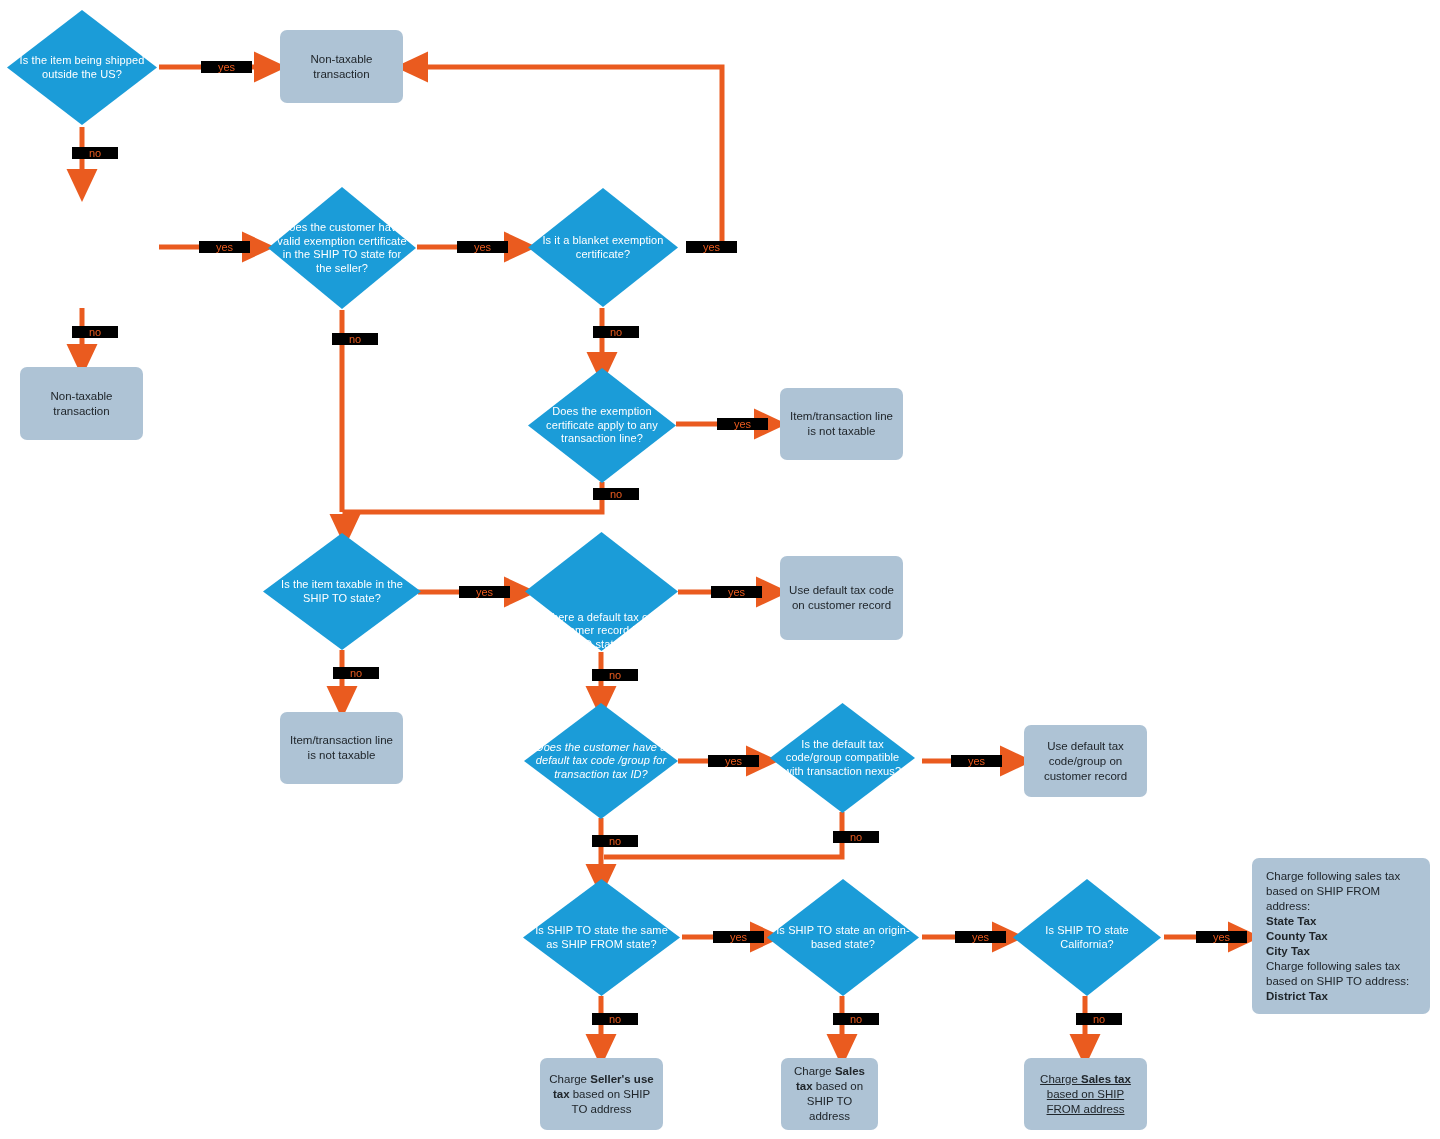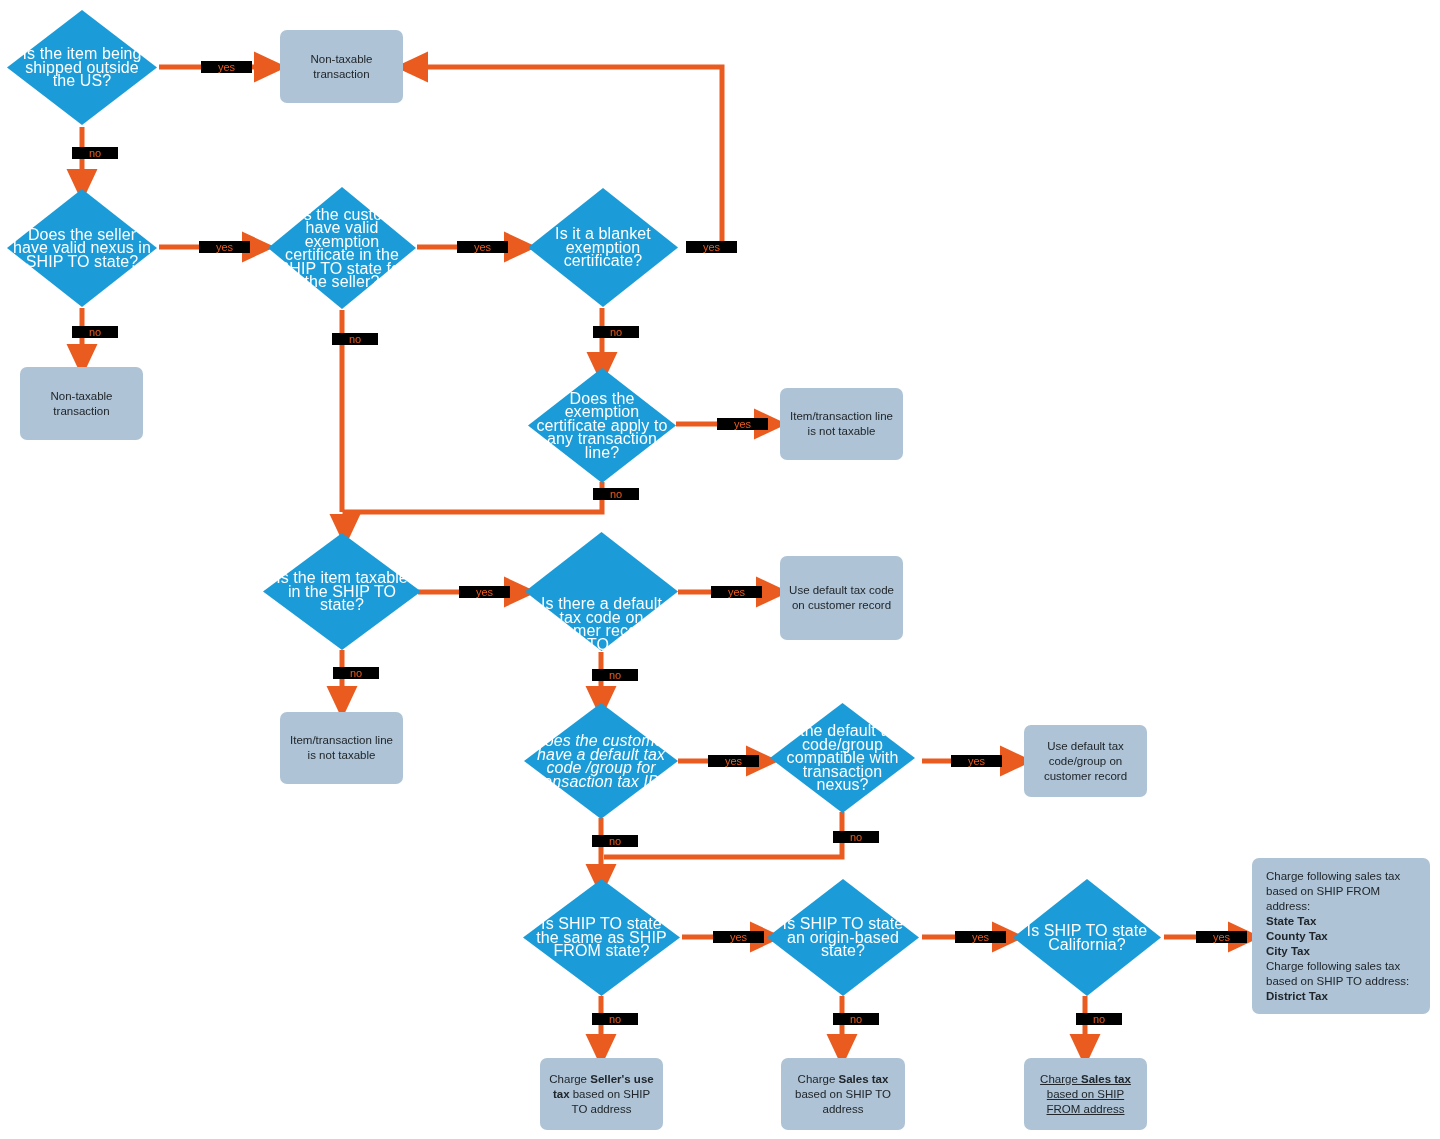--- a/index.html
+++ b/index.html
@@ -42,21 +42,21 @@
     top: 0;
     width: 100%;
     height: 100%;
     background: #1b9cd8;
     -webkit-clip-path: polygon(50% 0%, 100% 50%, 50% 100%, 0% 50%);
     clip-path: polygon(50% 0%, 100% 50%, 50% 100%, 0% 50%);
   }
   .diamond .dlabel {
     position: relative;
     color: #ffffff;
-    font-size: 16px;
+    font-size: 11px;
     line-height: 13.5px;
     padding: 0 6px;
     z-index: 2;
     letter-spacing: 0.1px;
   }
   .box {
     background: #aec3d5;
     border-radius: 7px;
     color: #20262b;
     font-size: 11.5px;
@@ -152,24 +152,20 @@
 
   <div class="node diamond" style="left:7px; top:10px; width:150px; height:115px;">
     <div class="dshape"></div>
     <div class="dlabel">Is the item being shipped outside the US?</div>
   </div>
 
   <div class="node box" style="left:280px; top:30px; width:123px; height:73px;">
     <span>Non-taxable transaction</span>
   </div>
 
-  <div class="node diamond" style="left:7px; top:189px; width:150px; height:118px;">
-    <div class="dshape"></div>
-    <div class="dlabel">Does the seller have valid nexus in SHIP TO state?</div>
-  </div>
 
   <div class="node box" style="left:20px; top:367px; width:123px; height:73px;">
     <span>Non-taxable transaction</span>
   </div>
 
   <div class="node diamond" style="left:268px; top:187px; width:148px; height:122px;">
     <div class="dshape"></div>
     <div class="dlabel">Does the customer have valid exemption certificate in the SHIP TO state for the seller?</div>
   </div>
 
@@ -231,21 +227,21 @@
 
   <div class="node diamond" style="left:1013px; top:879px; width:148px; height:117px;">
     <div class="dshape"></div>
     <div class="dlabel">Is SHIP TO state California?</div>
   </div>
 
   <div class="node box" style="left:540px; top:1058px; width:123px; height:72px;">
     <span><span>Charge </span><b>Seller's use tax</b><span> based on SHIP TO address</span></span>
   </div>
 
-  <div class="node box" style="left:781px; top:1058px; width:124px; height:72px;text-align:center;">
+  <div class="node box" style="left:781px; top:1058px; width:97px; height:72px;text-align:center;">
     <span><span>Charge </span><b>Sales tax</b><span> based on SHIP TO address</span></span>
   </div>
 
   <div class="node box" style="left:1024px; top:1058px; width:123px; height:72px;text-decoration:underline;">
     <span><span>Charge </span><b>Sales tax</b><span> based on SHIP FROM address</span></span>
   </div>
 
   <div class="node box left-align" style="left:1252px; top:858px; width:178px; height:156px;">
     <p>Charge following sales tax based on SHIP FROM address:</p>
     <p><b>State Tax</b></p>

